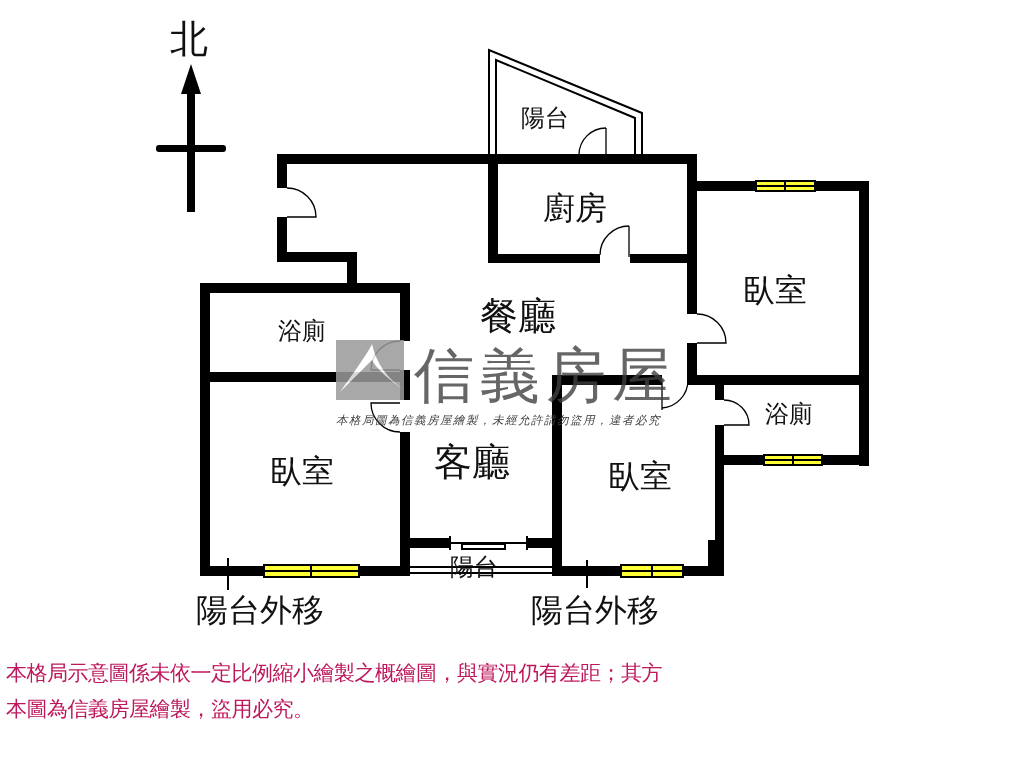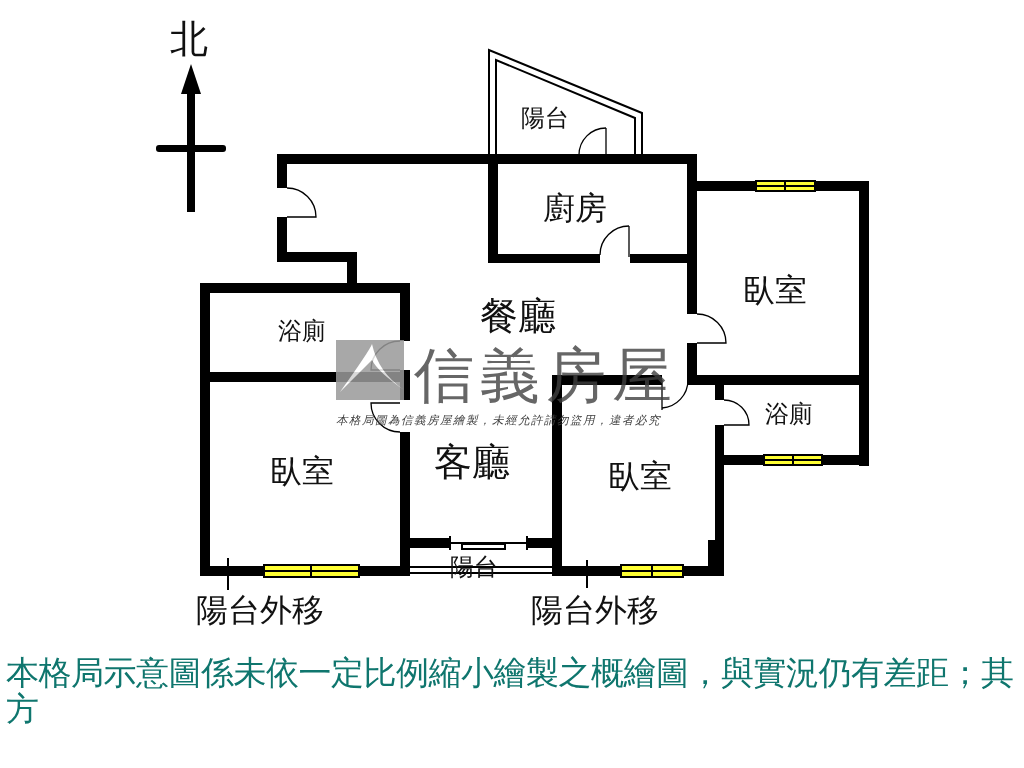--- a/index.html
+++ b/index.html
@@ -2,21 +2,21 @@
 <html><head>
 <meta charset="utf-8">
 <style>
   html,body{margin:0;padding:0;background:#ffffff;}
   body{width:1024px;height:768px;position:relative;overflow:hidden;font-family:"DejaVu Sans","Liberation Sans",sans-serif;color:#000;}
   #plan{position:absolute;left:0;top:0;}
   .lbl{position:absolute;white-space:nowrap;color:#111;line-height:1;}
   .big{font-size:38px;}
   .mid{font-size:32px;text-align:center;}
   .sm{font-size:24px;}
-  .disclaimer{position:absolute;left:6px;top:655px;width:1015px;font-size:33px;line-height:36px;color:#0f766e;letter-spacing:-0.5px;}
+  .disclaimer{position:absolute;left:6px;top:655px;width:1015px;font-size:21px;line-height:36px;color:#be185d;letter-spacing:-0.5px;}
   .wm-text{position:absolute;white-space:nowrap;color:#404040;}
 </style>
 </head>
 <body>
 
 <svg id="plan" width="1024" height="650" viewBox="0 0 1024 650">
 
   <g>
     <rect x="187" y="92" width="8" height="120" fill="#000"></rect>
     <polygon points="191,64 181,94 201,94" fill="#000"></polygon>
@@ -154,13 +154,14 @@
 <div class="lbl mid" style="left:608px;top:460px;">臥室</div>
 <div class="lbl sm" style="left:450px;top:555px;">陽台</div>
 <div class="lbl mid" style="left:196px;top:594px;">陽台外移</div>
 <div class="lbl mid" style="left:531px;top:594px;">陽台外移</div>
 
 <div class="wm-text" style="left:414px;top:336px;font-size:60px;letter-spacing:6px;opacity:0.8;">信義房屋</div>
 <div class="wm-text" style="left:336px;top:413px;font-size:11.5px;letter-spacing:1.5px;font-style:italic;">本格局圖為信義房屋繪製，未經允許請勿盜用，違者必究</div>
 
 <div class="disclaimer">
   <div>本格局示意圖係未依一定比例縮小繪製之概繪圖，與實況仍有差距；其方</div>
+  <div>本圖為信義房屋繪製，盜用必究。</div>
 </div>
 
 </body></html>

